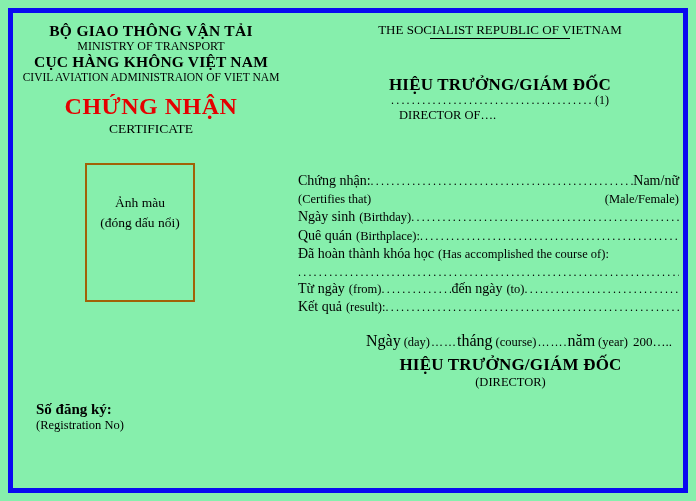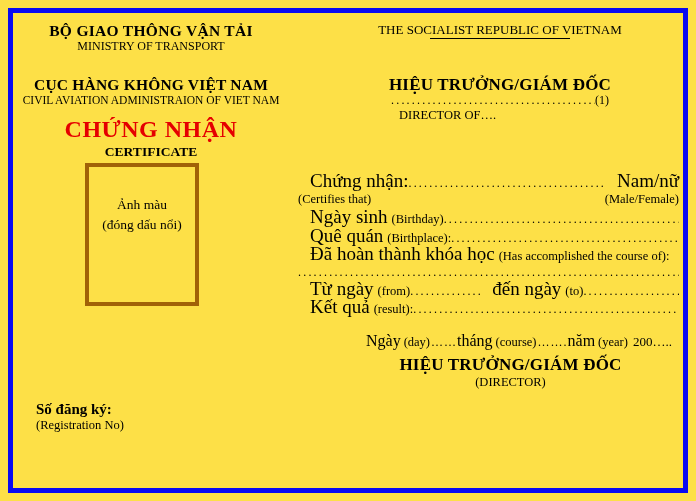--- a/index.html
+++ b/index.html
@@ -1,52 +1,52 @@
 <!DOCTYPE html>
 <html><head>
 <meta charset="utf-8">
 <style>
   html,body{margin:0;padding:0;background:#fff;}
   .page{
-    position:relative;width:696px;height:501px;background:#fde047;overflow:hidden;
+    position:relative;width:696px;height:501px;background:#86efac;overflow:hidden;
     font-family:"Liberation Serif","DejaVu Serif",serif;color:#000;
   }
   .blue-border{position:absolute;left:8px;top:8px;right:8px;bottom:8px;border:5px solid #0a0af0;}
   .abs{position:absolute;}
 
   
   .header-left{left:20px;top:22px;width:262px;text-align:center;}
   .hl-ministry{font-size:15.5px;font-weight:bold;line-height:17px;letter-spacing:.3px;}
   .hl-ministry-en{font-size:12px;line-height:14px;font-family:Liberation Serif, serif;}
-  .hl-agency{font-size:15.5px;font-weight:bold;line-height:17px;letter-spacing:.2px;margin-top:23px;}
+  .hl-agency{font-size:15.5px;font-weight:bold;line-height:17px;letter-spacing:.2px;}
   .hl-agency-en{font-size:11.5px;line-height:15px;}
   .hl-title{font-size:24px;font-weight:bold;color:#e50000;line-height:30px;margin-top:6px;letter-spacing:.5px;}
-  .hl-title-en{font-size:13.5px;font-weight:bold;line-height:16px;}
+  .hl-title-en{font-size:13.5px;font-weight:normal;line-height:16px;}
 
   
   .header-right{left:333px;top:22px;width:334px;text-align:center;}
   .hr-motto{font-size:15.5px;font-weight:bold;line-height:17px;}
   .hr-motto-en{font-size:13px;line-height:15px;}
   .hr-underline{width:140px;height:0;border-bottom:1.5px solid #000;margin:1px auto 0;}
   .hr-heading{font-size:17px;font-weight:bold;line-height:19px;margin-top:36px;letter-spacing:.2px;}
   .hr-dotrow{width:218px;margin:0 auto;display:flex;align-items:baseline;font-size:12px;line-height:13px;}
   .hr-director{font-size:12.5px;line-height:15px;text-align:left;padding-left:66px;margin-top:1px;}
 
   
-  .photo-box{left:85px;top:163px;width:106px;height:135px;border:4px solid #a16207;}
+  .photo-box{left:85px;top:163px;width:106px;height:135px;border:2px solid #a16207;}
   .photo-inner{padding-top:28px;text-align:center;font-size:13.5px;line-height:20px;}
 
   
   .body-block{left:298px;top:170px;width:381px;}
   .row{display:flex;align-items:baseline;}
   .r1{height:21px;line-height:21px;}
   .r-sub{height:17px;line-height:17px;font-size:12.5px;display:flex;justify-content:space-between;}
   .r-std{height:18.5px;line-height:18.5px;}
   .r-dot{height:16px;line-height:16px;}
-  .vi{font-size:19px;white-space:nowrap;margin-left:12px;}
+  .vi{font-size:14px;white-space:nowrap;}
   .en{font-size:12.5px;margin-left:4px;white-space:nowrap;}
   .dotfill{flex:1 1 auto;overflow:hidden;white-space:nowrap;font-size:12px;letter-spacing:2.2px;}
   .dotfix{width:70px;overflow:hidden;white-space:nowrap;font-size:12px;letter-spacing:2.2px;flex:0 0 auto;}
 
   .date-row{margin-top:14px;padding-left:68px;height:20px;line-height:20px;white-space:nowrap;}
   .date-row .vi16{font-size:16px;}
   .date-row .en{margin-left:3px;margin-right:1px;}
   .date-dots{font-size:12px;letter-spacing:1px;}
   .date-year{font-size:13px;}
 

